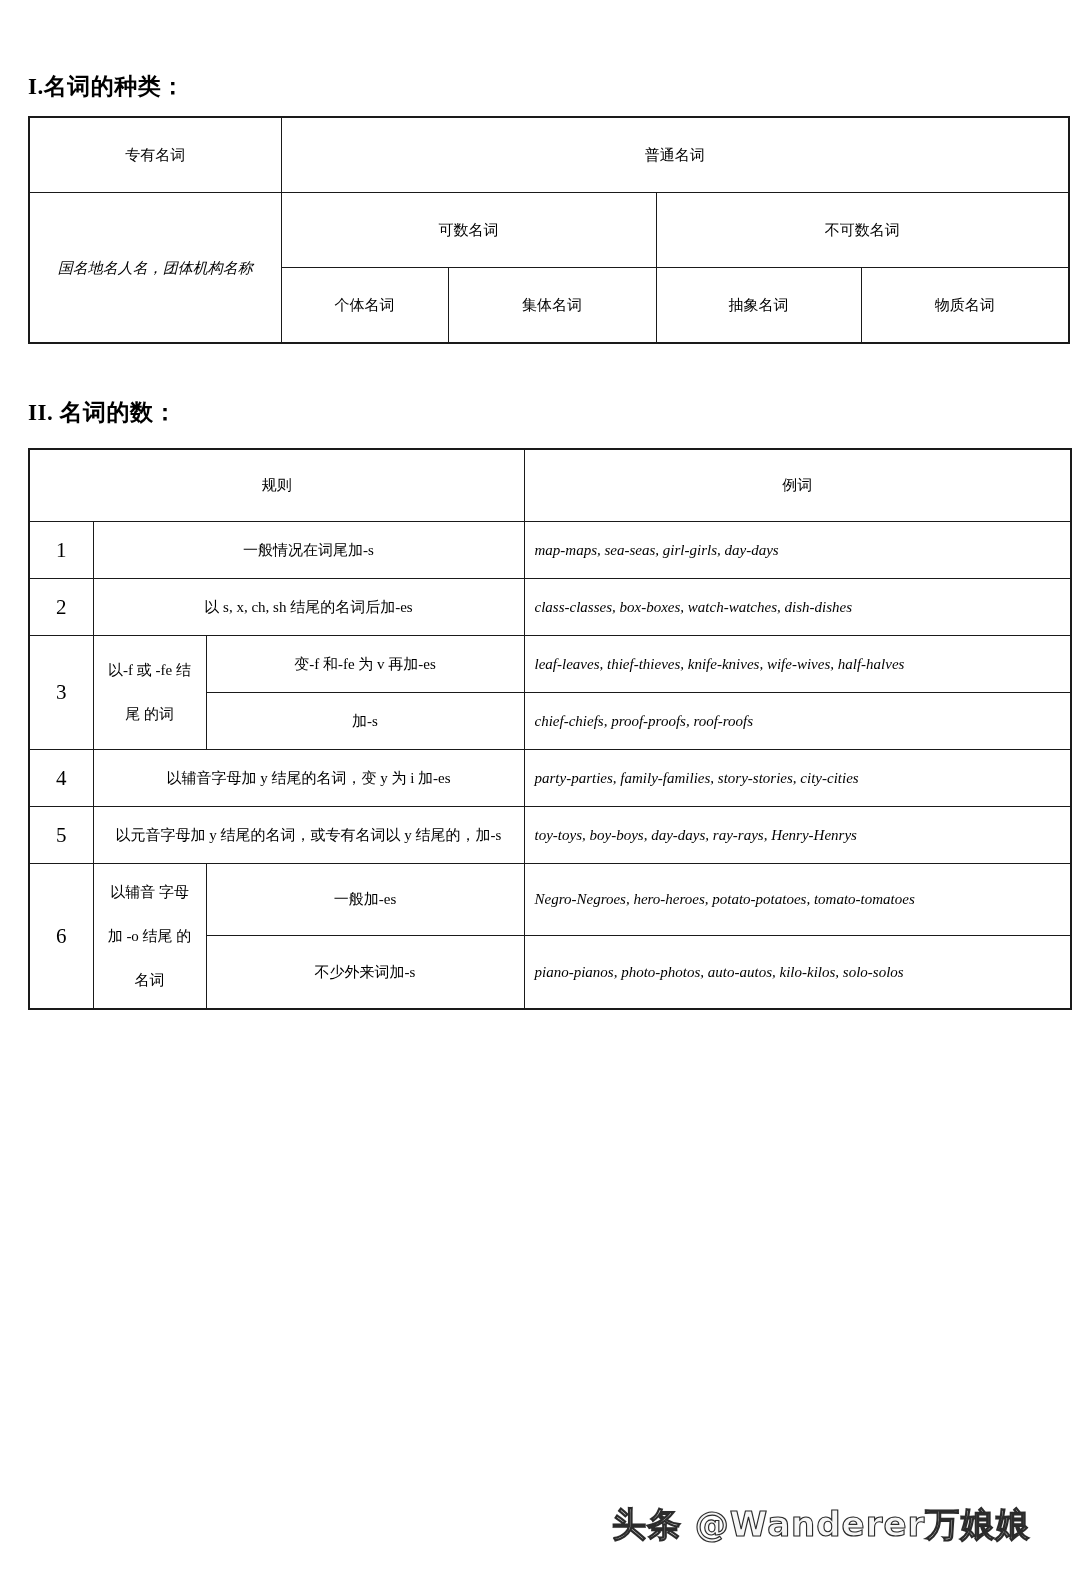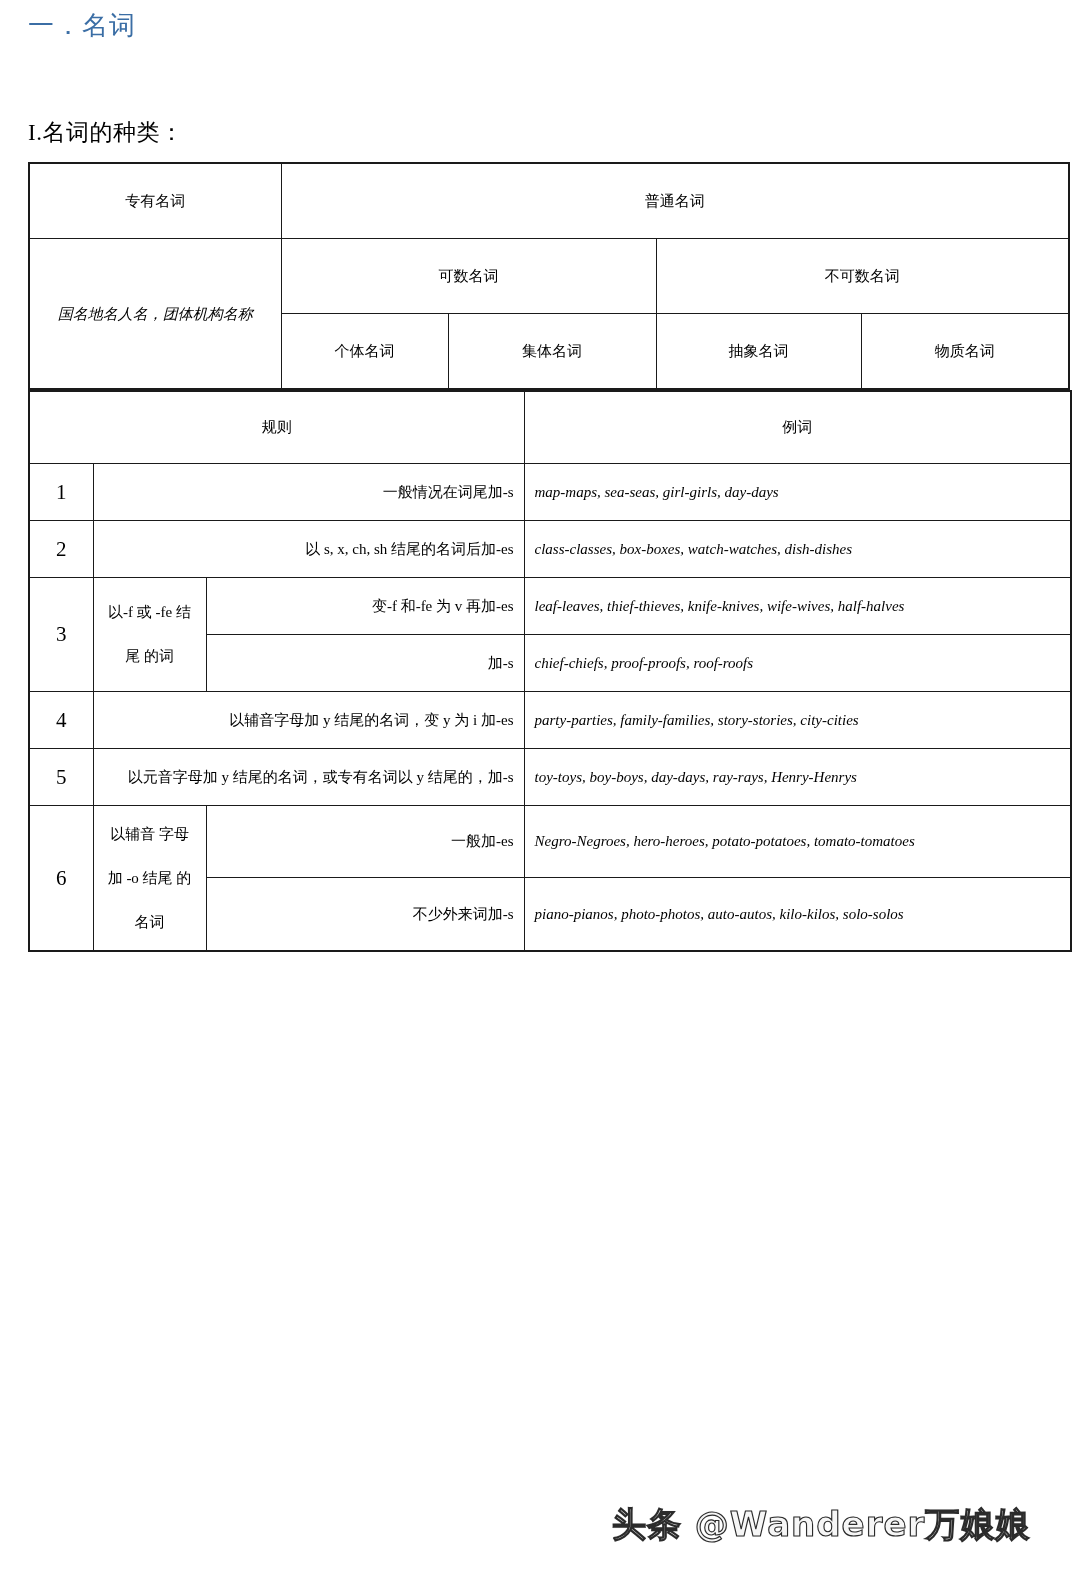--- a/index.html
+++ b/index.html
@@ -30,21 +30,21 @@
     padding-top: 6px;
     font-size: 26px;
     font-weight: 400;
     letter-spacing: 1px;
     color: #3b6ea5;
     line-height: 40px;
   }
   .section-heading {
     margin: 0;
     font-size: 23px;
-    font-weight: normal;
+    font-weight: bold;
     line-height: 34px;
     letter-spacing: 0.5px;
   }
   .sec1-heading { padding-top: 70px; padding-bottom: 12px; }
   .sec2-heading { padding-top: 52px; padding-bottom: 18px; }
 
   .body-para {
     font-size: 22px;
     line-height: 46px;
     margin: 0;
@@ -70,21 +70,21 @@
   }
   .c { text-align: center; }
 
   
   #kinds-table td { height: 62px; }
   #kinds-table .tall { height: 120px; font-style: italic; }
 
   
   #plural-table td.idx { width: 64px; text-align: center; font-size: 21px; }
   #plural-table td.sub { width: 113px; text-align: center; }
-  #plural-table td.rule { text-align: right; }
+  #plural-table td.rule { text-align: center; }
   #plural-table td.eg { text-align: left; font-style: italic; }
   #plural-table .hdr { height: 72px; }
 
   
   .watermark {
     position: absolute;
     left: 612px;
     top: 1504px;
     font-family: "DejaVu Sans", "Liberation Sans", sans-serif;
     font-size: 34px;
@@ -96,21 +96,20 @@
     white-space: nowrap;
     pointer-events: none;
     line-height: 40px;
   }
 </style>
 </head>
 <body>
 
 <div class="page">
 
-  <h1 class="doc-title">一．名词</h1>
 
   <h2 class="section-heading sec1-heading">I.名词的种类：</h2>
 
   <table class="grid" id="kinds-table">
     <colgroup>
       <col style="width:252px">
       <col style="width:167px">
       <col style="width:208px">
       <col style="width:205px">
       <col style="width:208px">
@@ -127,20 +126,21 @@
       </tr>
       <tr>
         <td class="c">个体名词</td>
         <td class="c">集体名词</td>
         <td class="c">抽象名词</td>
         <td class="c">物质名词</td>
       </tr>
     </tbody>
   </table>
 
+  <h2 class="section-heading sec2-heading">II. 名词的数：</h2>
 
 
   <table class="grid" id="plural-table">
     <colgroup>
       <col style="width:64px">
       <col style="width:113px">
       <col style="width:318px">
       <col style="width:547px">
     </colgroup>
     <tbody>

